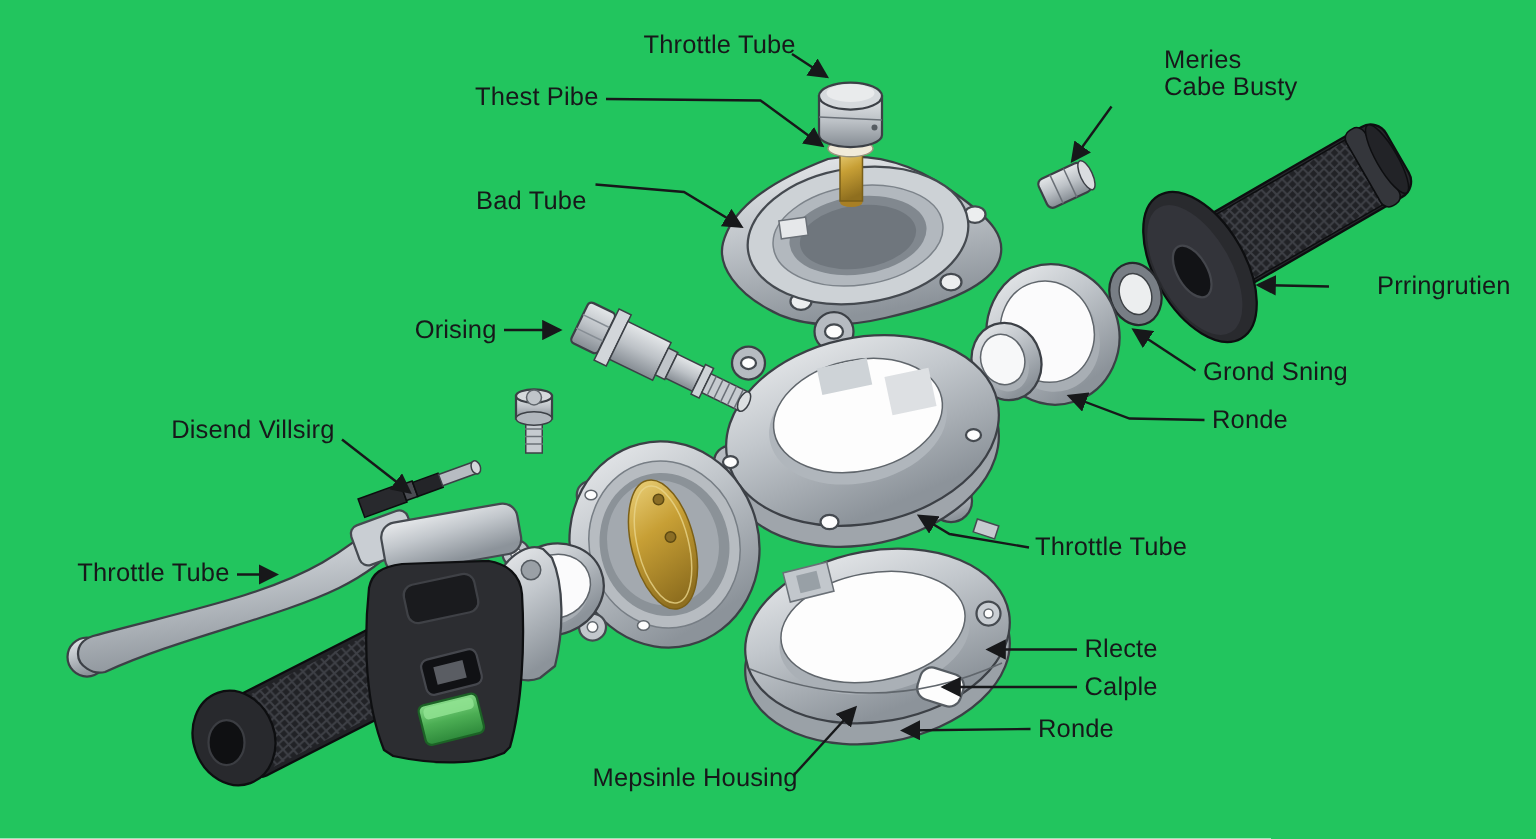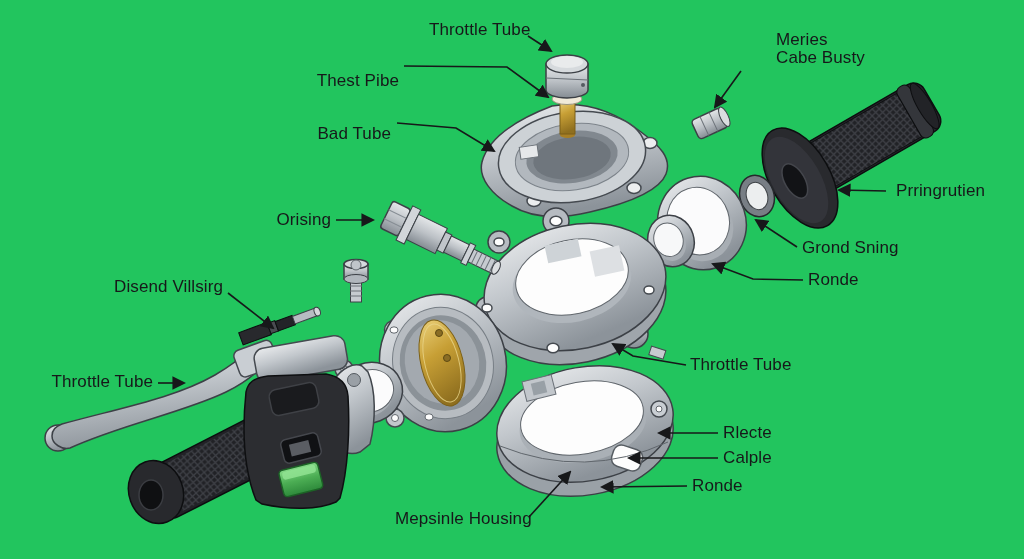--- a/index.html
+++ b/index.html
@@ -252,25 +252,25 @@
     <polyline points="158,383 184,383" marker-end="url(#arrow)"></polyline>
     <polyline points="686,365 633,356 613,344" marker-end="url(#arrow)"></polyline>
     <polyline points="718,433 659,433" marker-end="url(#arrow)"></polyline>
     <polyline points="718,458 629,458" marker-end="url(#arrow)"></polyline>
     <polyline points="687,486 602,487" marker-end="url(#arrow)"></polyline>
     <polyline points="529,517 570,472" marker-end="url(#arrow)"></polyline>
   </g>
 </svg>
 
 <div class="label" style="left:429px; top:21px;">Throttle Tube</div>
-<div class="label" style="right:625px; top:56px;margin-top:16px;">Thest Pibe</div>
+<div class="label" style="right:625px; top:56px;">Thest Pibe</div>
 <div class="label" style="right:633px; top:101px;margin-top:24px;">Bad Tube</div>
 <div class="label" style="left:733px; top:31px;margin-left:43px;">Meries
 Cabe Busty</div>
-<div class="label" style="left:896px; top:182px;">Prringrutien</div>
+<div class="label" style="left:918px; top:182px;">Prringrutien</div>
 <div class="label" style="left:802px; top:239px;">Grond Sning</div>
 <div class="label" style="left:808px; top:271px;text-align:center;">Ronde</div>
 <div class="label" style="right:693px; top:211px;margin-left:48px;">Orising</div>
 <div class="label" style="right:801px; top:278px;">Disend Villsirg</div>
 <div class="label" style="right:871px; top:373px;">Throttle Tube</div>
 <div class="label" style="left:690px; top:356px;">Throttle Tube</div>
 <div class="label" style="left:723px; top:424px;">Rlecte</div>
 <div class="label" style="left:723px; top:449px;">Calple</div>
 <div class="label" style="left:692px; top:477px;">Ronde</div>
 <div class="label" style="left:395px; top:510px;">Mepsinle Housing</div>

